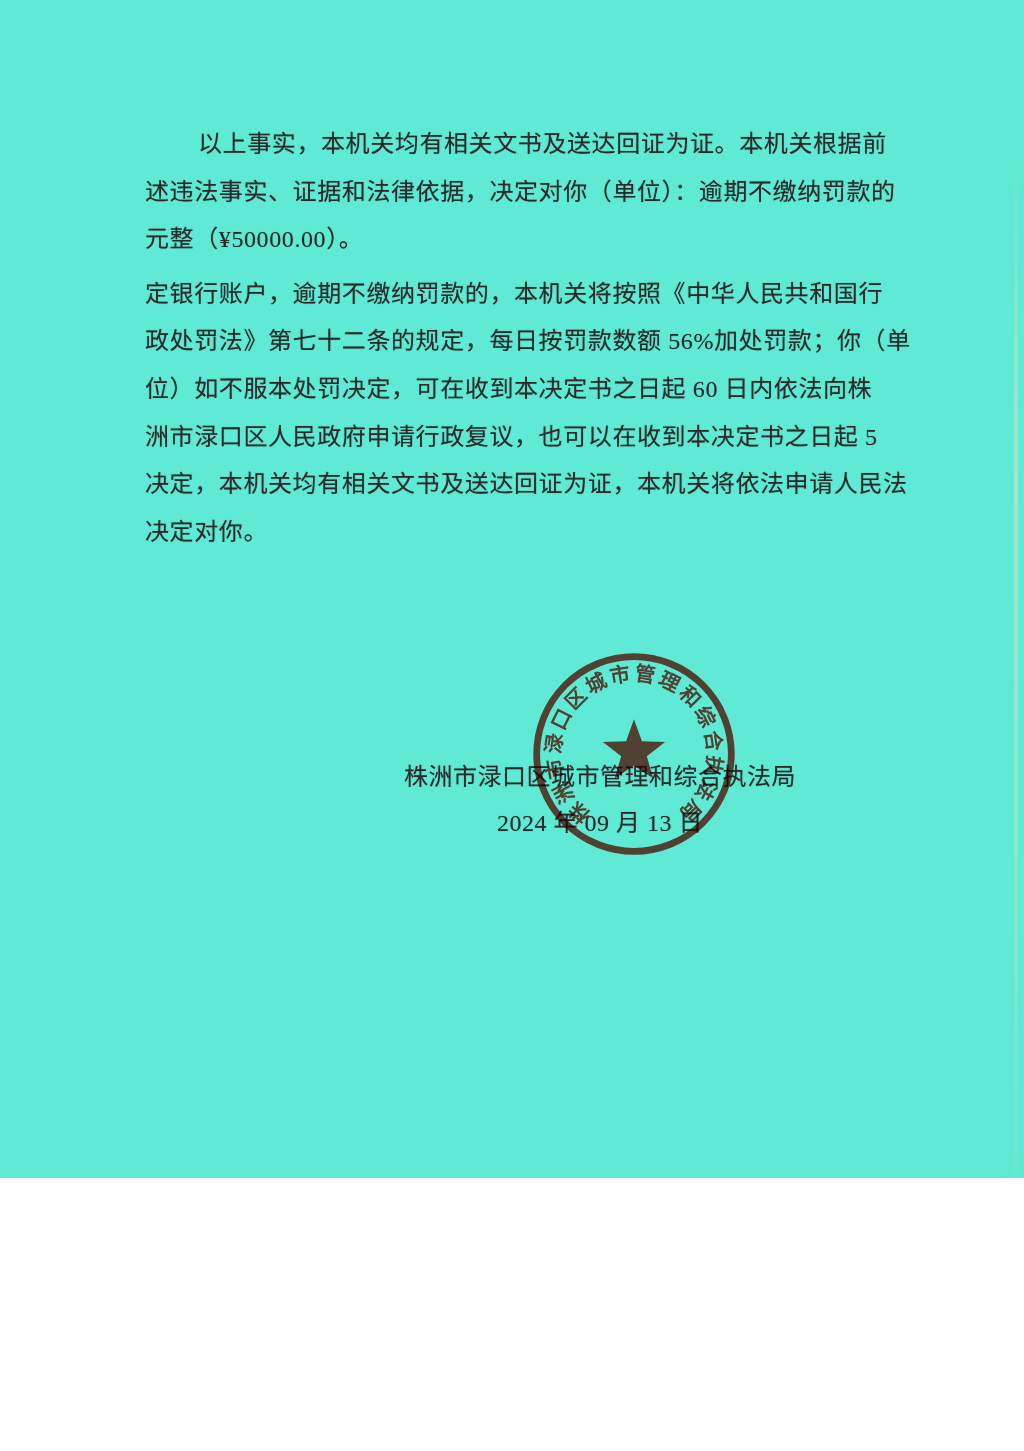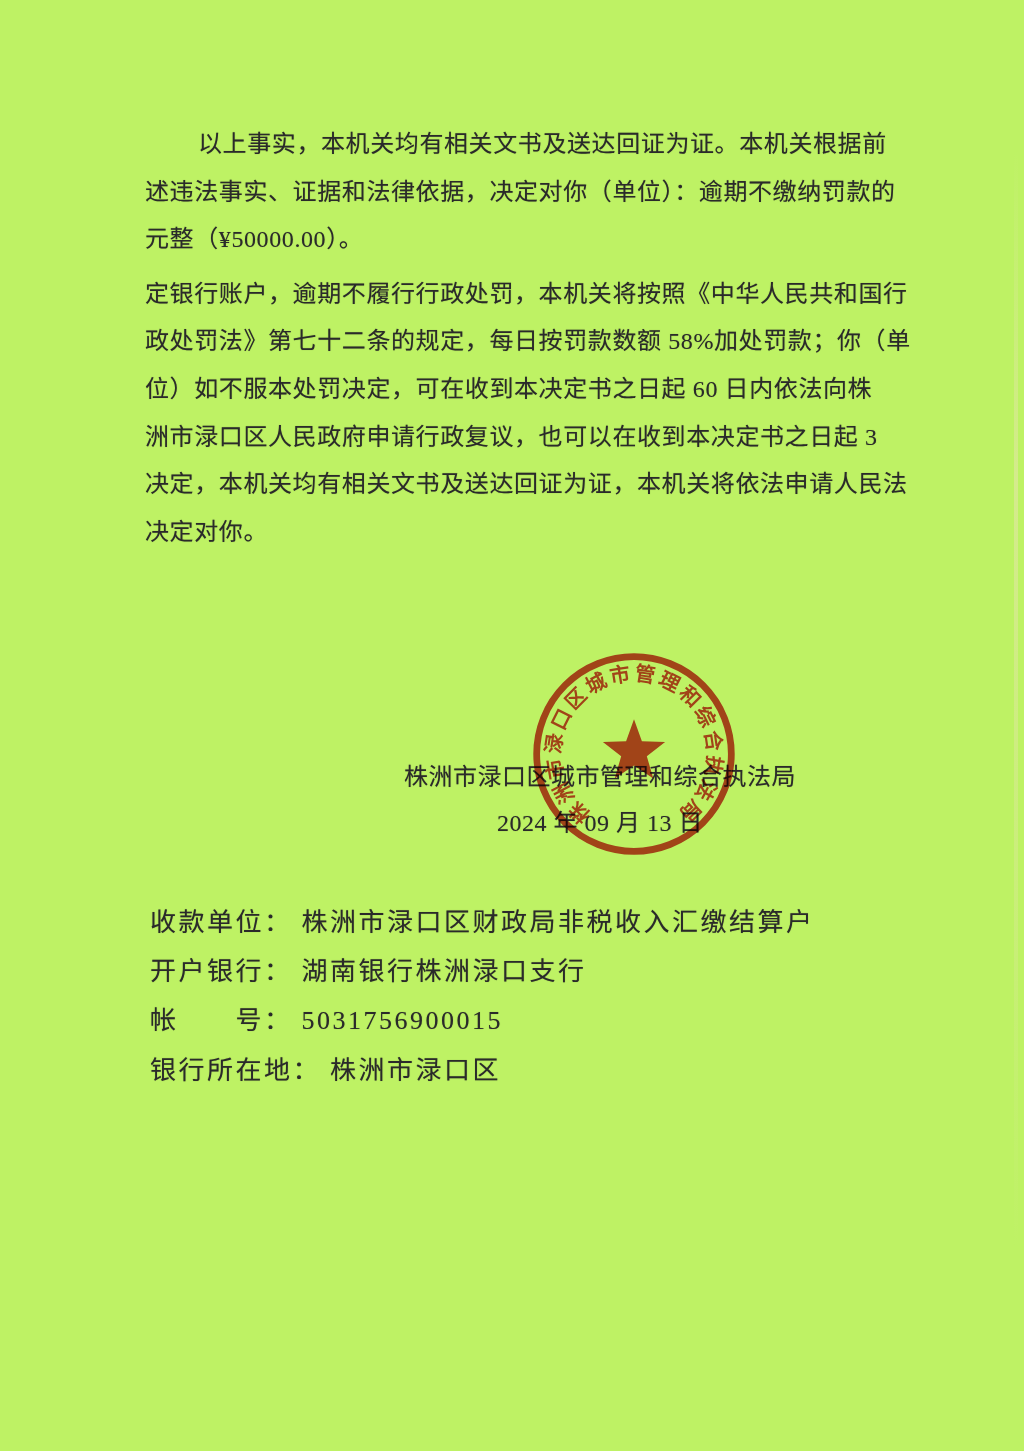--- a/index.html
+++ b/index.html
@@ -3,22 +3,22 @@
 <meta charset="utf-8">
 <style>
   html, body {
     margin: 0;
     padding: 0;
     background: #ffffff;
   }
   .page {
     position: relative;
     width: 1024px;
-    height: 1451px;
-    background: #bef264;
+    height: 1178px;
+    background: #5eead4;
     overflow: hidden;
     font-family: "Liberation Serif", serif;
     color: #2a2a2a;
   }
   
   .body-text {
     position: absolute;
     left: 145px;
     top: 121px;
     width: 760px;
@@ -90,24 +90,24 @@
 
 <div class="page">
 
   <div class="body-text">
     <div class="para">
       <div class="line indent">以上事实，本机关均有相关文书及送达回证为证。本机关根据前</div>
       <div class="line">述违法事实、证据和法律依据，决定对你（单位）：逾期不缴纳罚款的</div>
       <div class="line">元整（¥50000.00）。</div>
     </div>
     <div class="para">
-      <div class="line">定银行账户，逾期不履行行政处罚，本机关将按照《中华人民共和国行</div>
-      <div class="line">政处罚法》第七十二条的规定，每日按罚款数额 58%加处罚款；你（单</div>
+      <div class="line">定银行账户，逾期不缴纳罚款的，本机关将按照《中华人民共和国行</div>
+      <div class="line">政处罚法》第七十二条的规定，每日按罚款数额 56%加处罚款；你（单</div>
       <div class="line">位）如不服本处罚决定，可在收到本决定书之日起 60 日内依法向株</div>
-      <div class="line">洲市渌口区人民政府申请行政复议，也可以在收到本决定书之日起 3</div>
+      <div class="line">洲市渌口区人民政府申请行政复议，也可以在收到本决定书之日起 5</div>
       <div class="line">决定，本机关均有相关文书及送达回证为证，本机关将依法申请人民法</div>
       <div class="line">决定对你。</div>
     </div>
   </div>
 
   <div class="signature-block">
     <div>株洲市渌口区城市管理和综合执法局</div>
     <div>2024 年 09 月 13 日</div>
   </div>
 
@@ -115,29 +115,15 @@
     <circle cx="110" cy="110" r="101" fill="none" stroke="currentColor" stroke-width="7"></circle>
     <polygon fill="currentColor" points="110,74 118.2,96.7 142.3,97.5 123.3,112.3 130,135.5 110,122 90,135.5 96.7,112.3 77.7,97.5 101.8,96.7"></polygon>
     <defs>
       <path id="sealArc" d="M 72 175.8 A 76 76 0 1 1 148 175.8" fill="none"></path>
     </defs>
     <text font-size="21" letter-spacing="3" fill="currentColor" font-family="Liberation Serif, serif" font-weight="bold">
       <textPath href="#sealArc" startOffset="50%" text-anchor="middle">株洲市渌口区城市管理和综合执法局</textPath>
     </text>
   </svg>
 
-  <div class="bank-block">
-    <div class="bank-row">
-      <span class="label">收款单位：</span><span class="value">株洲市渌口区财政局非税收入汇缴结算户</span>
-    </div>
-    <div class="bank-row">
-      <span class="label">开户银行：</span><span class="value">湖南银行株洲渌口支行</span>
-    </div>
-    <div class="bank-row">
-      <span class="label">帐　　号：</span><span class="value">5031756900015</span>
-    </div>
-    <div class="bank-row">
-      <span class="label">银行所在地：</span><span class="value">株洲市渌口区</span>
-    </div>
-  </div>
 
   <div class="scan-artifact"></div>
 </div>
 
 </body></html>

